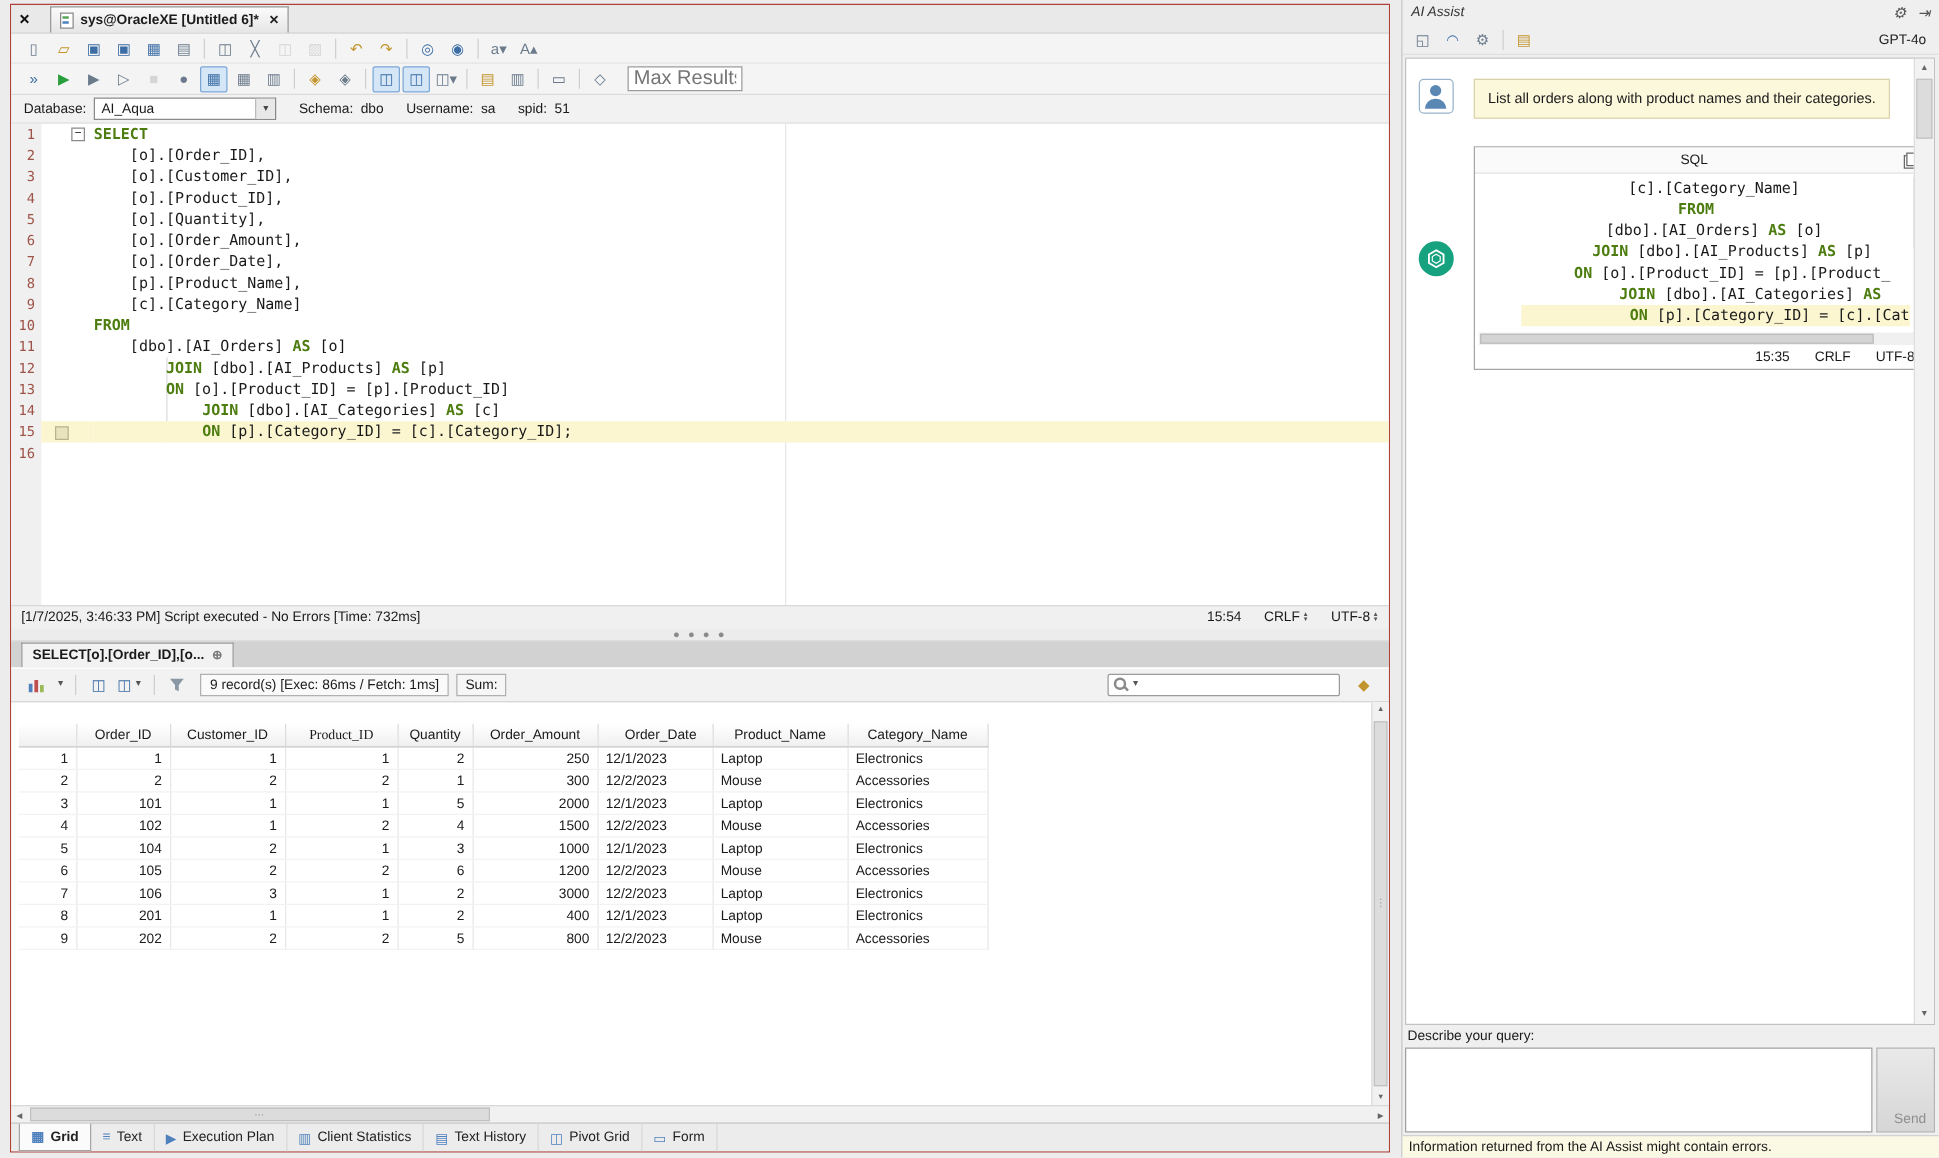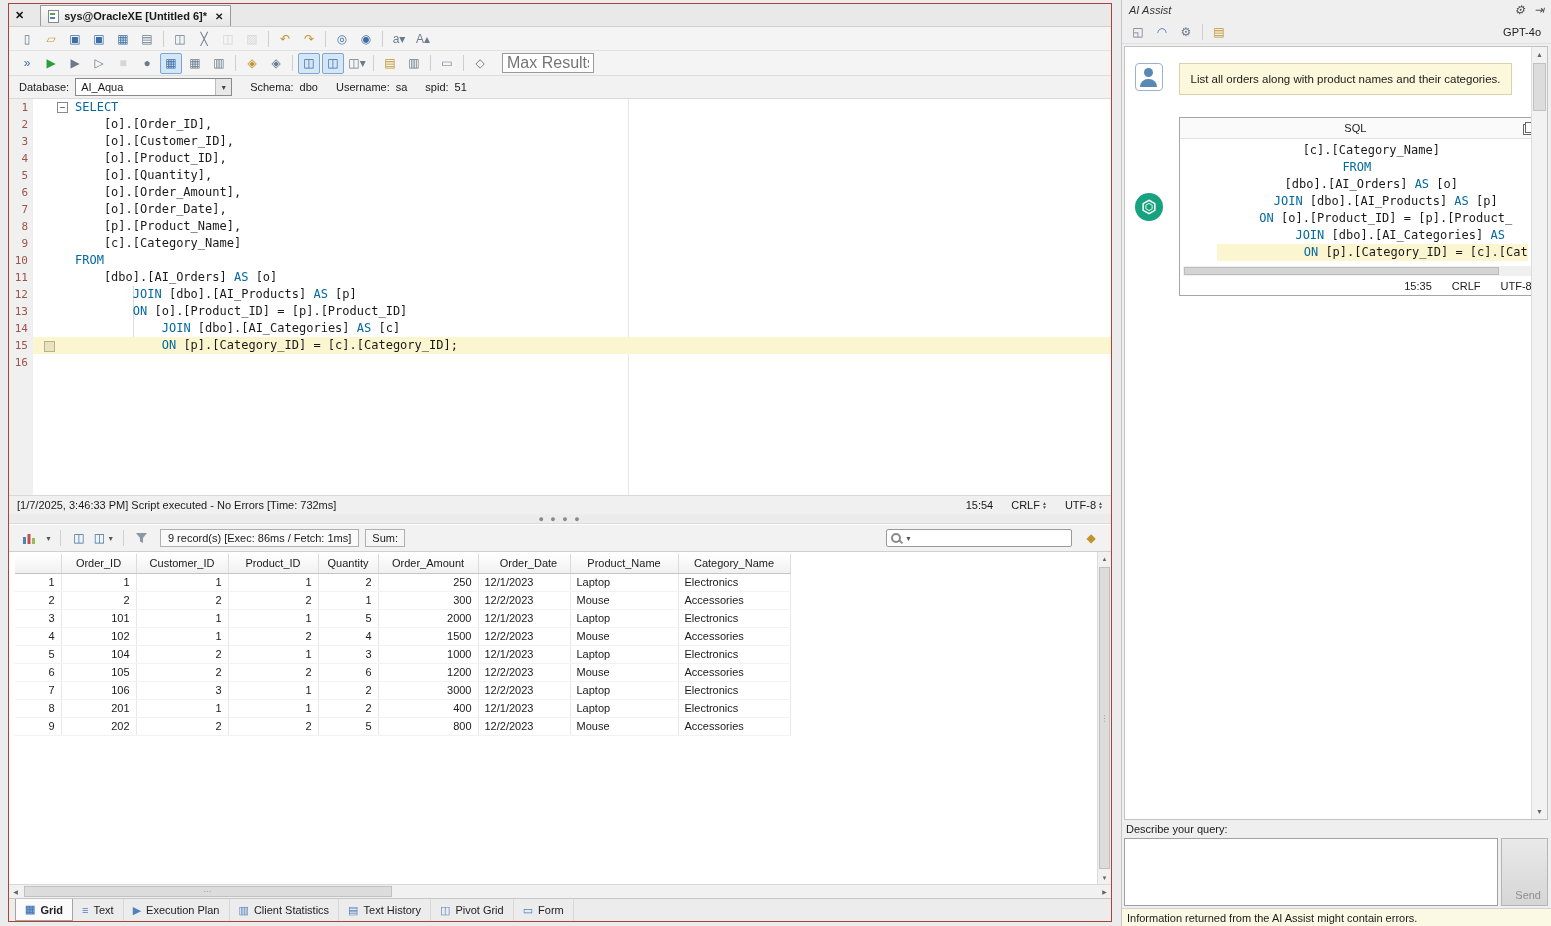--- a/index.html
+++ b/index.html
@@ -25,40 +25,40 @@
   .tbtn{width:20px;height:19px;display:inline-flex;align-items:center;justify-content:center;
     font-size:12px;margin:0 1px;border:1px solid transparent;border-radius:2px;cursor:default;white-space:nowrap;}
   .tbtn.pressed{background:#d5e6f6;border-color:#7aa7d6;}
   .tbtn.disabled{opacity:.45;}
   .c-blue{color:#3c6ea5}.c-green{color:#2a9e3c}.c-gold{color:#c2952c}.c-dim{color:#6b7b8c}.c-dis{color:#b0b0b0}
   .tb-sep{width:1px;height:16px;background:#cfcfcf;margin:0 4px;}
   .maxresults{width:82px;height:16px;border:1px solid #9a9a9a;font-size:16px;padding:1px 4px;margin-left:10px;
     font-family:Liberation Sans, sans-serif;}
 
   .conn-bar{height:22px;flex:none;display:flex;align-items:center;padding:0 10px;gap:6px;background:#f2f2f2;border-bottom:1px solid #dadada;}
-  .combo{width:157px;height:18px;border:1px solid #8a8a8a;background:#fff;display:flex;align-items:center;box-sizing:border-box;}
+  .combo{width:146px;height:18px;border:1px solid #8a8a8a;background:#fff;display:flex;align-items:center;box-sizing:border-box;}
   .combo .val{flex:1;padding:0 5px;}
   .combo .arr{width:15px;height:100%;background:#e8e8e8;border-left:1px solid #bbb;display:flex;align-items:center;justify-content:center;font-size:7px;color:#444;}
   .conn-item{margin-left:12px;}
 
   
   .editor{flex:1.2;position:relative;background:#fff;overflow:hidden;}
   .gutter-bg{position:absolute;left:0;top:0;bottom:0;width:24px;background:#f0f0f0;}
   .v-guide{position:absolute;left:619px;top:0;bottom:0;width:1px;background:#e6e6e6;}
   .indent-guide{position:absolute;left:124px;top:187px;height:68px;width:1px;background:#dcdcdc;}
   .ed-lines{position:relative;}
   .ed-row{display:flex;height:17px;line-height:17px;font-family:"DejaVu Sans Mono",monospace;font-size:12px;}
   .ed-num{width:19px;padding-right:5px;flex:none;text-align:right;background:#f0f0f0;color:#9e5348;font-size:11px;}
   .ed-margin{width:42px;flex:none;position:relative;}
   .ed-code{flex:1;white-space:pre;}
   .ed-row.hl .ed-margin,.ed-row.hl .ed-code{background:#fbf6d0;}
   .ed-row.fold .ed-margin::before{content:"−";position:absolute;right:7px;top:3px;width:9px;height:9px;
     line-height:9px;text-align:center;font-size:9px;border:1px solid #8a8a8a;background:#fff;color:#333;}
   .ed-row.bm .ed-margin::after{content:"";position:absolute;right:20px;top:4px;width:9px;height:9px;background:#e8e2bd;border:1px solid #bab28a;}
-  .kw{color:#0369a1;font-weight:normal;}
+  .kw{color:#4d7c0f;font-weight:bold;}
 
   .ed-status{height:18px;flex:none;display:flex;align-items:center;background:#f0f0f0;border-top:1px solid #d8d8d8;padding:0 8px;}
   .ed-status .msg{flex:1;}
   .spin{display:inline-flex;flex-direction:column;font-size:5px;line-height:4px;color:#555;margin-left:2px;vertical-align:middle;}
   .st-item{margin-left:18px;display:inline-flex;align-items:center;}
 
   .splitter{height:9px;flex:none;background:#ececec;display:flex;align-items:center;justify-content:center;color:#8a8a8a;font-size:9px;letter-spacing:2px;border-bottom:1px solid #dcdcdc;}
 
   .res-tabstrip{height:21px;flex:none;background:#d2d2d2;display:flex;align-items:flex-end;padding-left:8px;}
   .res-tab{height:19px;display:flex;align-items:center;gap:6px;padding:0 8px;background:#f2f2f2;
@@ -70,21 +70,21 @@
   .sum-btn{height:16px;border:1px solid #b0b0b0;background:#f6f6f6;display:flex;align-items:center;padding:0 6px;}
   .spacer{flex:1;}
   .searchbox{width:186px;height:18px;border:1px solid #9a9a9a;border-radius:2px;background:#fff;display:flex;align-items:center;padding:0 3px;box-sizing:border-box;}
   .searchbox input{border:none;outline:none;flex:1;font-size:11px;width:60px;font-family:"Liberation Sans",sans-serif;}
   .icon-mag{position:relative;width:13px;height:13px;display:inline-block;flex:none;}
   .icon-mag::before{content:"";position:absolute;left:1px;top:1px;width:6px;height:6px;border:2px solid #8a8a8a;border-radius:50%;}
   .icon-mag::after{content:"";position:absolute;left:9px;top:9px;width:4px;height:2px;background:#8a8a8a;transform:rotate(45deg);}
   .mini-arr{font-size:7px;color:#555;margin:0 2px;}
 
   .grid-wrap{flex:1;position:relative;background:#fff;overflow:hidden;padding:2px 0 0 6px;box-sizing:border-box;}
-  table.grid{border-collapse:collapse;table-layout:fixed;}
+  table.grid{border-collapse:collapse;table-layout:fixed;margin-top:15px;}
   table.grid th{height:19px;background:linear-gradient(#ffffff,#f0f0f0);border-right:1px solid #dcdcdc;border-bottom:1px solid #c4c4c4;
     font-weight:normal;font-size:11px;text-align:center;padding:0 3px;box-sizing:border-box;overflow:hidden;}
   table.grid td{height:18px;border-right:1px solid #e8e8e8;border-bottom:1px solid #f2f2f2;padding:0 6px;font-size:11px;background:#fff;box-sizing:border-box;overflow:hidden;white-space:nowrap;}
   td.rownum{background:#f2f2f2;border-right:1px solid #d2d2d2;border-bottom:1px solid #e2e2e2;text-align:right;padding-right:11px;color:#222;}
   td.r{text-align:right}td.l{text-align:left}
 
   .vscroll{position:absolute;right:0;top:0;bottom:0;width:13px;background:#f1f1f1;border-left:1px solid #dcdcdc;display:flex;flex-direction:column;}
   .sb-btn{height:13px;display:flex;align-items:center;justify-content:center;font-size:6px;color:#666;flex:none;}
   .sb-track{flex:1;position:relative;}
   .sb-thumb{position:absolute;left:1px;right:1px;top:2px;bottom:2px;background:#dcdcdc;border:1px solid #c0c0c0;
@@ -327,20 +327,26 @@
         <span>UTF-8</span>
         <span class="spin">
           <i>▲</i>
           <i>▼</i>
         </span>
       </span>
   </div>
 
   <div class="splitter">● ● ● ●</div>
 
+  <div class="res-tabstrip">
+    <div class="res-tab">
+      <span>SELECT[o].[Order_ID],[o...</span>
+      <span class="res-pin">⊕</span>
+    </div>
+  </div>
 
   <div class="res-toolbar">
     <span class="tbtn">
       <svg width="14" height="12">
           <rect x="1" y="5" width="3" height="7" fill="#4f81bd"></rect>
           <rect x="5.5" y="2" width="3" height="10" fill="#c0504d"></rect>
           <rect x="10" y="6" width="3" height="6" fill="#9bbb59"></rect>
         </svg>
     </span>
       <span class="mini-arr">▼</span>
@@ -364,21 +370,21 @@
     <span class="tbtn c-gold" style="margin-left:6px;">◆</span>
   </div>
 
   <div class="grid-wrap">
     <table class="grid">
       <thead>
           <tr>
             <th style="width: 46px;"></th>
             <th style="width: 75px;">Order_ID</th>
             <th style="width: 92px;">Customer_ID</th>
-            <th style="width: 90px;">Product_ID</th>
+            <th style="width: 90px; font-family: Liberation Serif, serif;">Product_ID</th>
             <th style="width: 60px;">Quantity</th>
             <th style="width: 100px;">Order_Amount</th>
             <th style="width: 92px; padding-left: 12px;">Order_Date</th>
             <th style="width: 108px;">Product_Name</th>
             <th style="width: 112px;">Category_Name</th>
           </tr>
         </thead>
       <tbody>
           <tr>
             <td class="rownum">1</td>

